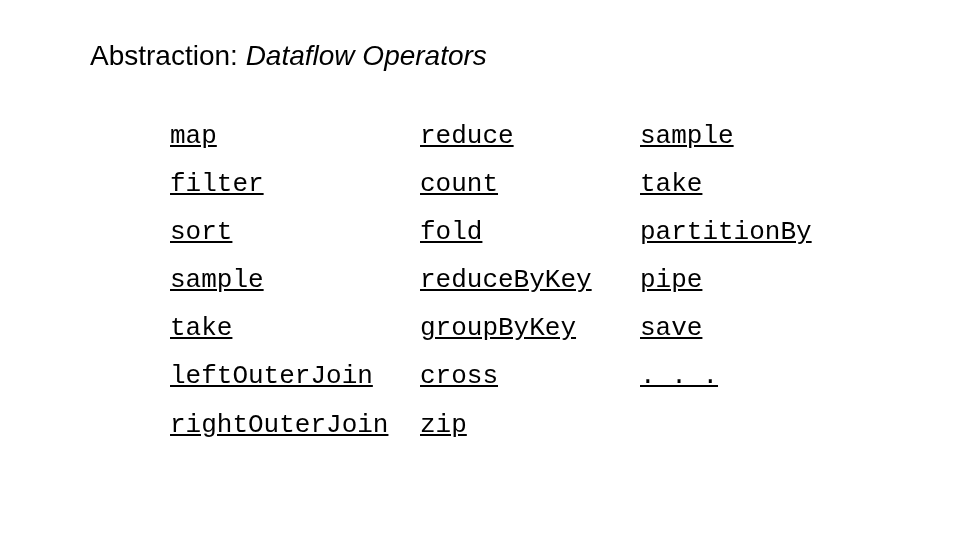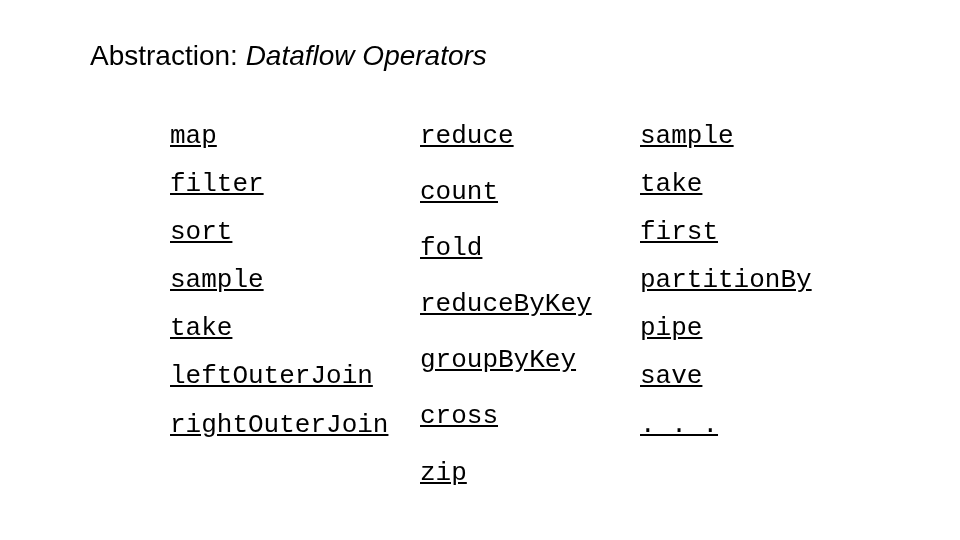--- a/index.html
+++ b/index.html
@@ -21,21 +21,21 @@
     .columns {
       display: flex;
       gap: 0;
       padding-left: 80px;
     }
     .col {
       display: flex;
       flex-direction: column;
     }
     .col1 { width: 250px; }
-    .col2 { width: 220px; gap: 8px; }
+    .col2 { width: 220px; }
     .col3 { width: 220px; }
     .op {
       font-family: "Courier New", Courier, monospace;
       font-size: 26px;
       line-height: 1.85;
       white-space: nowrap;
       text-decoration: underline;
     }
   </style>
 </head>
@@ -60,19 +60,18 @@
     <span class="op">count</span>
     <span class="op">fold</span>
     <span class="op">reduceByKey</span>
     <span class="op">groupByKey</span>
     <span class="op">cross</span>
     <span class="op">zip</span>
   </div>
   <div class="col col3">
     <span class="op">sample</span>
     <span class="op">take</span>
-    <span class="op">first</span>
     <span class="op">partitionBy</span>
     <span class="op">pipe</span>
     <span class="op">save</span>
     <span class="op">. . .</span>
   </div>
 </div>
 
 </body></html>

